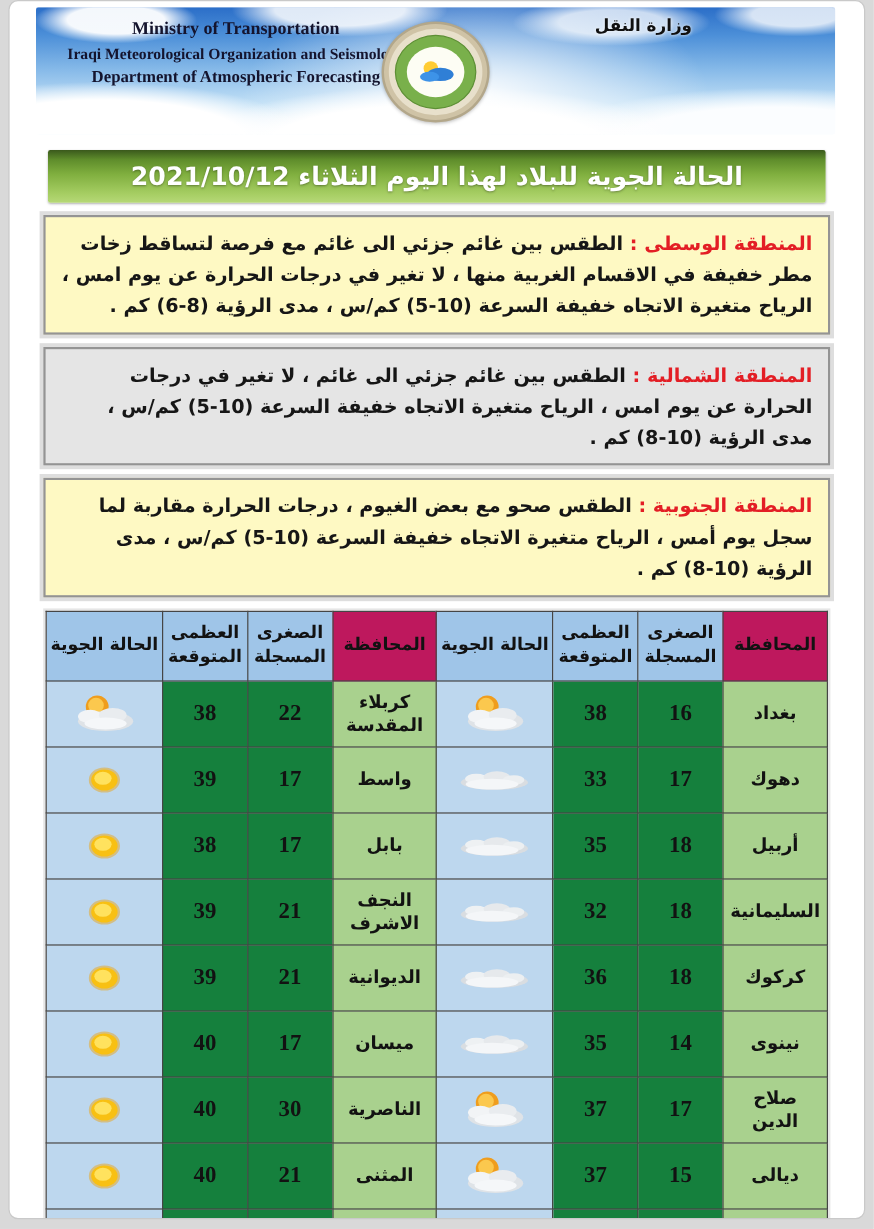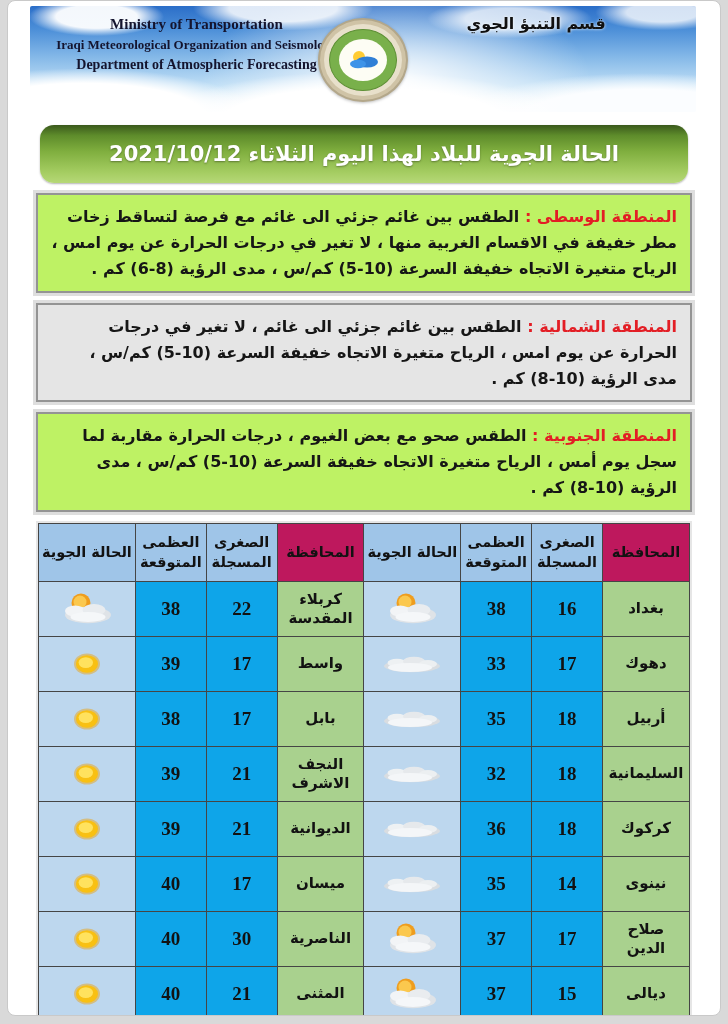--- a/index.html
+++ b/index.html
@@ -30,45 +30,45 @@
   .banner-ar .l2{font-size:14px;}
   .banner-ar .l3{font-size:16px;}
   .logo{position:absolute;left:50%;top:12px;transform:translateX(-50%);width:86px;height:80px;
     background:#cfc3a6;border:2px solid #b3a78a;border-radius:50%;box-shadow:0 1px 3px rgba(0,0,0,.25);}
   .logo .ring2{position:absolute;inset:4px;border-radius:50%;background:#e8e0cb;}
   .logo .ringg{position:absolute;inset:9px;border-radius:50%;background:#79b04b;border:1px solid #5d8f35;}
   .logo .core{position:absolute;inset:19px;border-radius:50%;background:#fdfdf4;
     display:flex;align-items:center;justify-content:center;}
 
   
-  .title-bar{margin:13px 32px 0;height:58px;border-radius:14px;direction:rtl;
+  .title-bar{margin:13px 32px 0;height:44px;border-radius:2px;direction:rtl;
     display:flex;align-items:center;justify-content:center;
     background:linear-gradient(180deg,#3a591c 0%,#5e8c2b 18%,#7fae3e 45%,#a5cd62 82%,#b6d877 100%);
     box-shadow:0 1px 2px rgba(0,0,0,.3);}
   .title-bar span{color:#ffffff;font-weight:700;font-size:21px;text-shadow:0 1px 2px rgba(0,0,0,.35);}
 
   
   .region-box{margin:10px 28px 0;padding:9px 13px;direction:rtl;text-align:right;
-    border:2px solid #949494;outline:3px solid #dedede;background:#bef264;
+    border:2px solid #949494;outline:3px solid #dedede;background:#fef9c3;
     font-size:16px;font-weight:700;color:#161616;line-height:1.62;}
   .region-box.blue{background:#e5e5e5;}
   .region-label{color:#e31e25;}
 
   
   .table-wrap{margin:11px 30px 0;}
   table.weather{width:100%;border-collapse:collapse;direction:rtl;
     box-shadow:0 0 0 2px #e6e6e6;}
   table.weather th,table.weather td{border:1px solid #454545;text-align:center;vertical-align:middle;
     font-weight:700;color:#121212;padding:1px 3px;}
   table.weather th{height:55px;font-size:14.5px;background:#9fc5e8;line-height:1.35;}
   table.weather th.green{background:#be185d;}
   table.weather th.nowrap{white-space:nowrap;}
   table.weather td{height:52px;}
   td.cell-name{background:#a9d18e;font-size:15px;width:13.4%;line-height:1.3;}
-  td.cell-num{background:#0ea5e9;font-family:"Liberation Serif",serif;font-size:19px;width:10.9%;}
+  td.cell-num{background:#15803d;font-family:"Liberation Serif",serif;font-size:19px;width:10.9%;}
   td.cell-icon{background:#bdd7ee;width:14.8%;}
   .wicon{display:block;margin:0 auto;}
 </style>
 </head>
 <body>
 
 <div class="page">
 
   <div class="banner">
     <div class="banner-en">
@@ -81,21 +81,21 @@
       <div class="ringg"></div>
       <div class="core">
         <svg width="34" height="22" viewBox="0 0 34 22">
           <circle cx="13" cy="8" r="6" fill="#ffcc33"></circle>
           <ellipse cx="21" cy="13" rx="11" ry="5.6" fill="#2f7fd6"></ellipse>
           <ellipse cx="12" cy="15" rx="8" ry="4.2" fill="#3d93e8"></ellipse>
         </svg>
       </div>
     </div>
     <div class="banner-ar">
-      <div class="l3">قسم التنبؤ الجوي</div>
+      <div class="l1">وزارة النقل</div>
     </div>
   </div>
 
   <div class="title-bar">
     <span>الحالة الجوية للبلاد لهذا اليوم  الثلاثاء 2021/10/12</span>
   </div>
 
   <div class="region-box">
     <span class="region-label">المنطقة الوسطى :</span>
     <span>الطقس بين غائم جزئي الى غائم مع فرصة لتساقط زخات مطر خفيفة في الاقسام الغربية منها ، لا تغير في درجات الحرارة عن يوم امس ، الرياح متغيرة الاتجاه خفيفة السرعة (10-5) كم/س ، مدى الرؤية (8-6) كم .</span>

